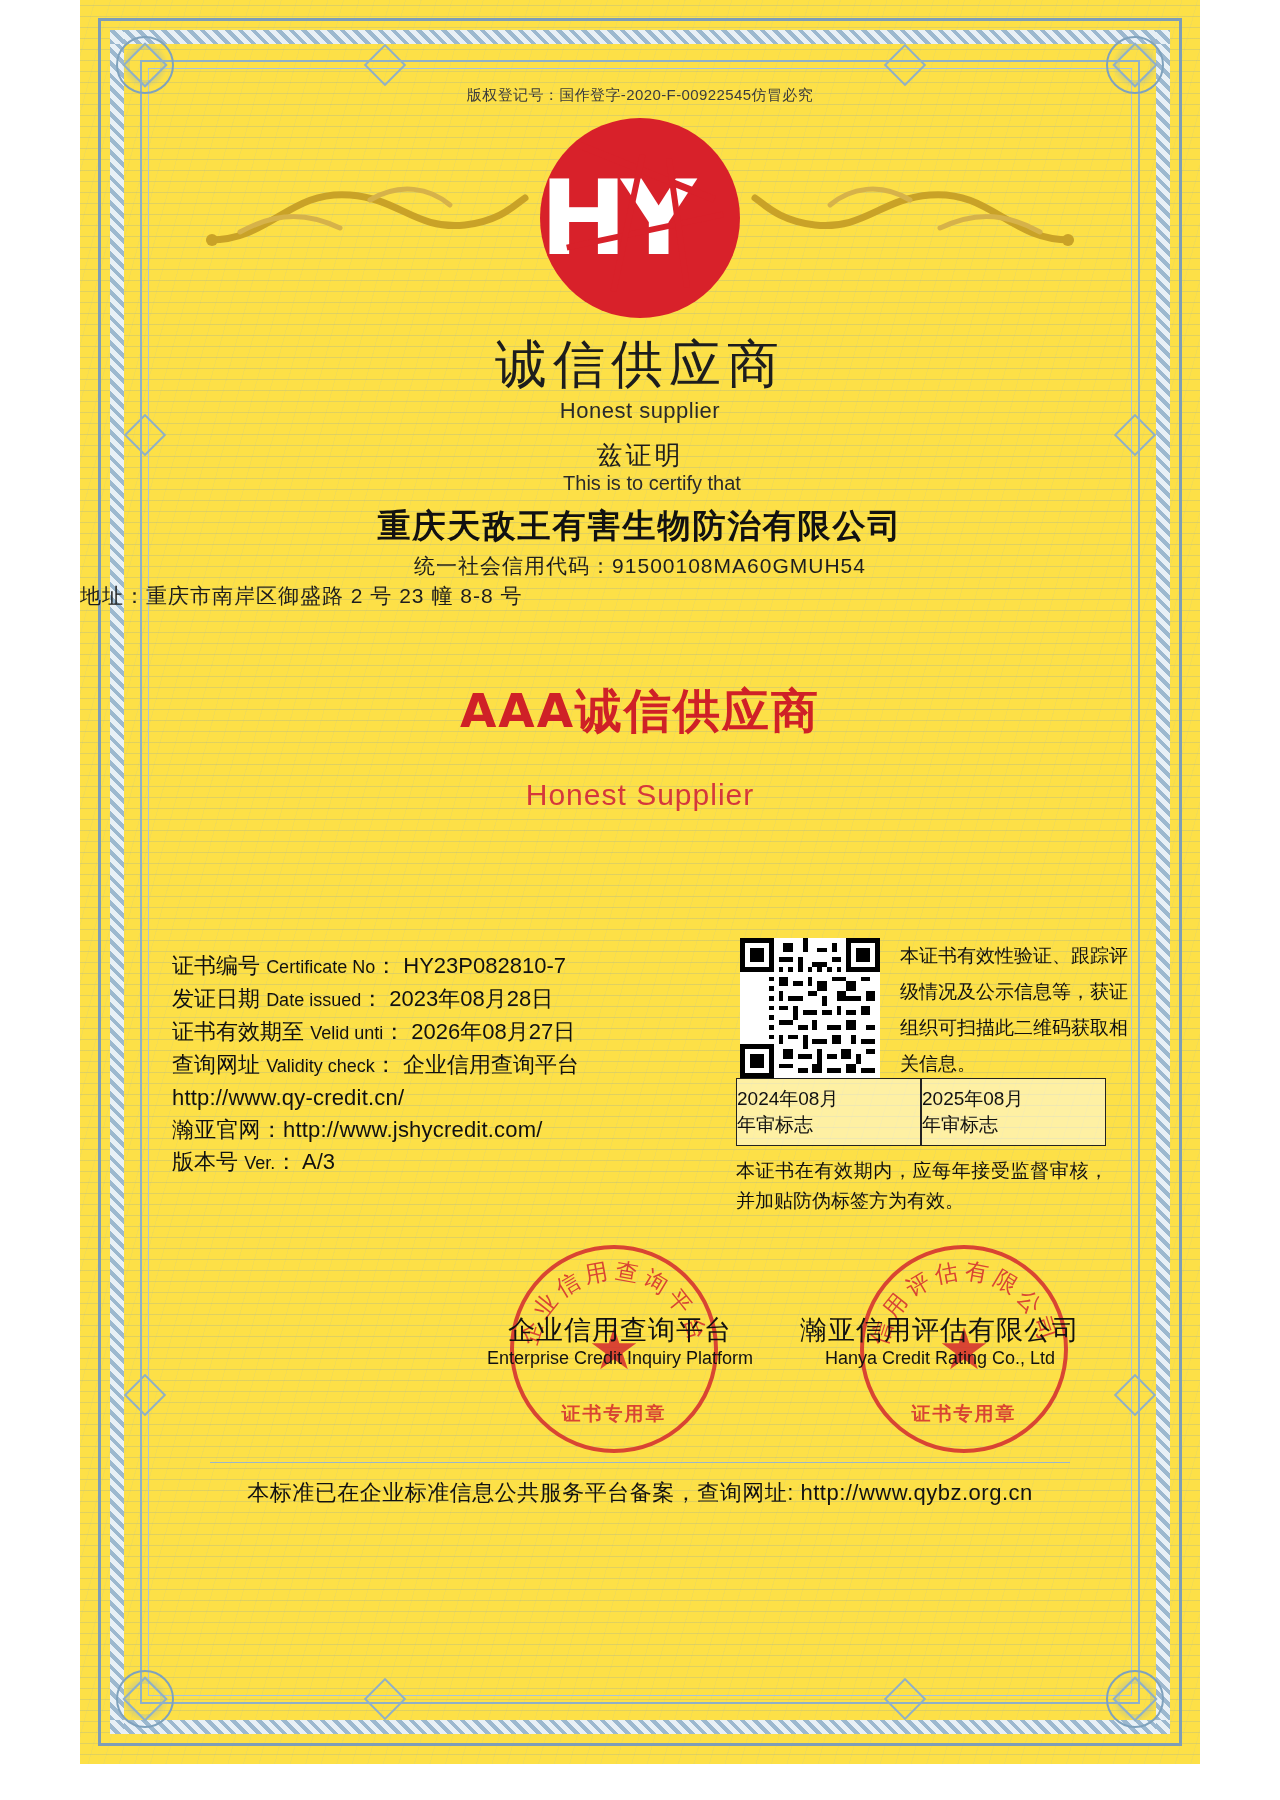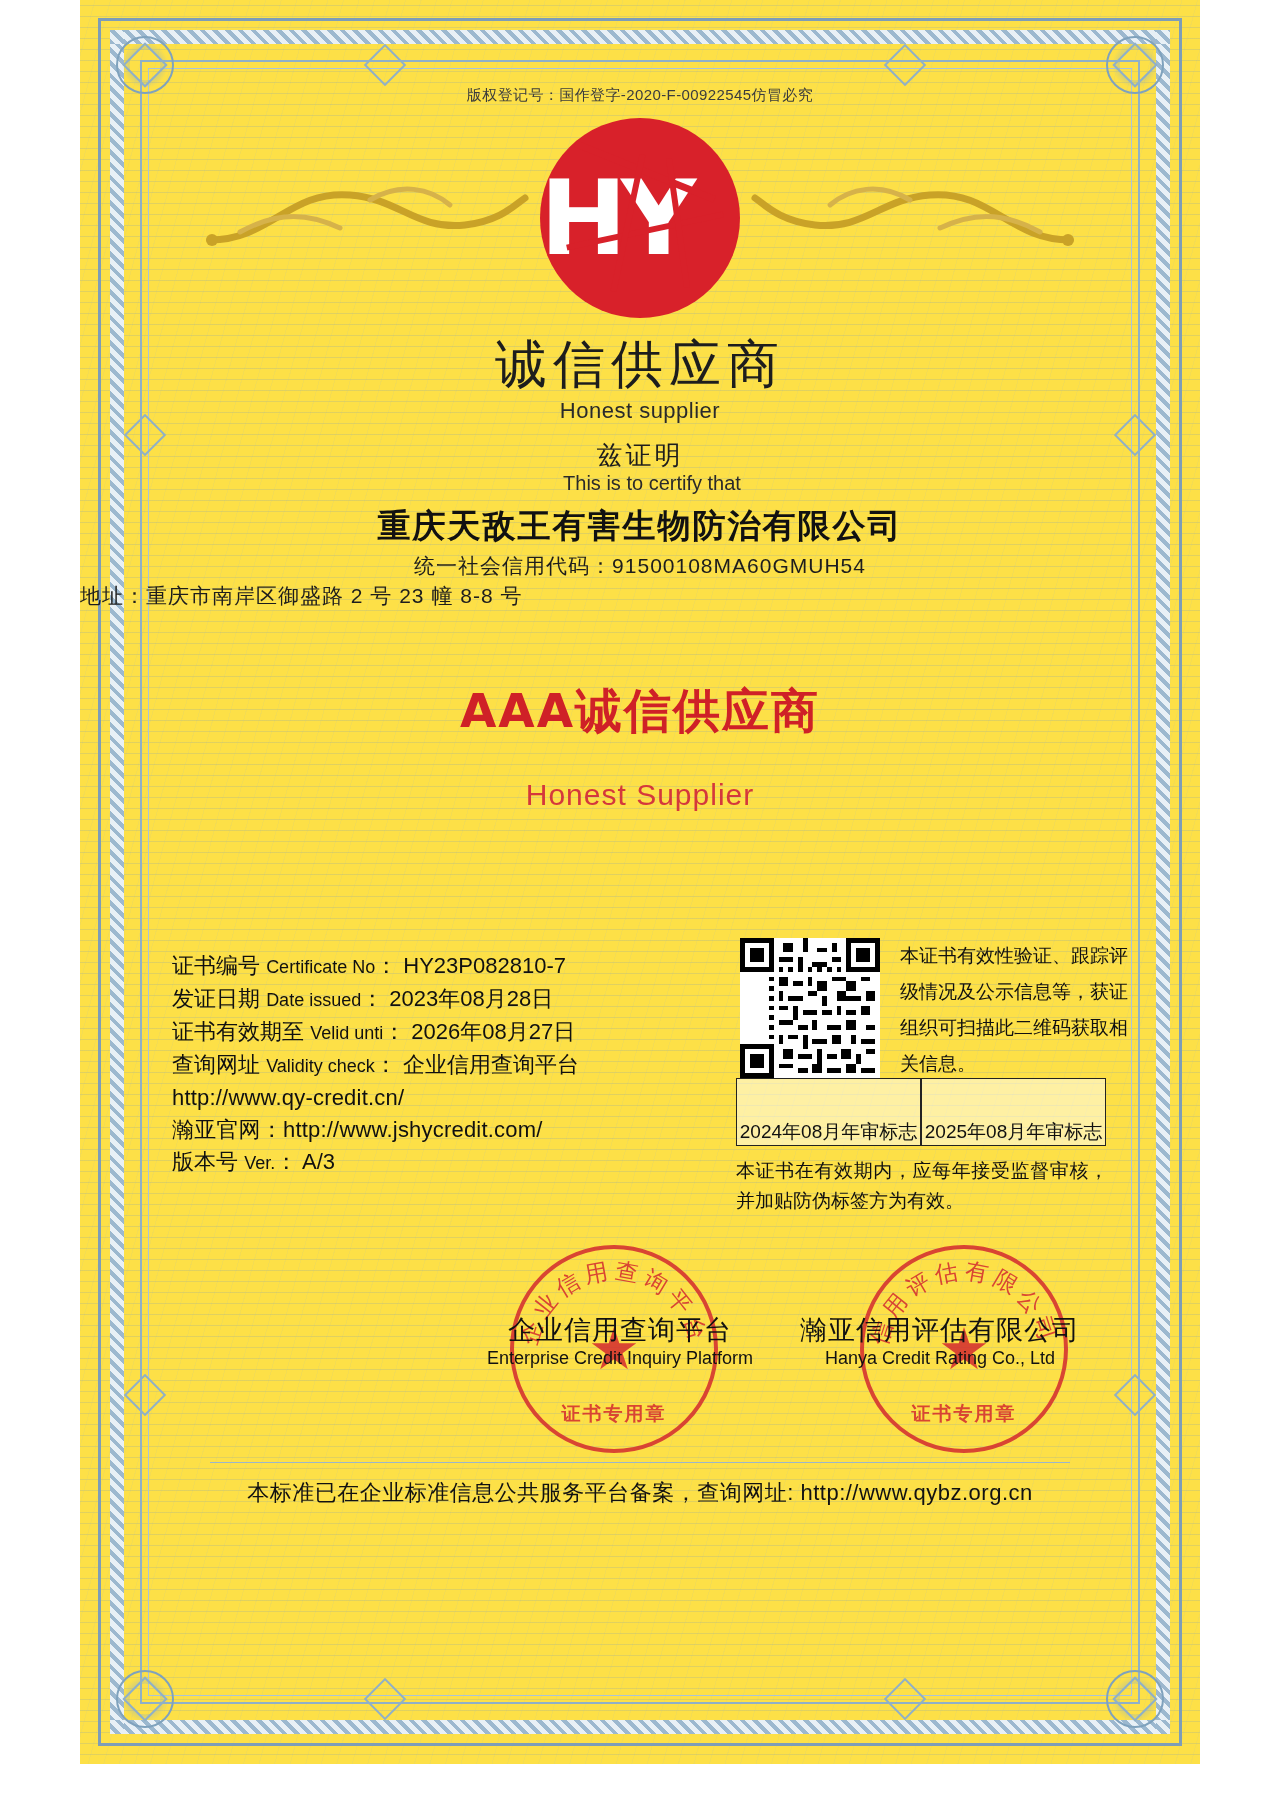--- a/index.html
+++ b/index.html
@@ -182,21 +182,21 @@
   .qr-note{
     position:absolute;left:812px;top:938px;width:232px;
     font-size:19px;line-height:36px;color:#101010;margin-left:8px;
   }
   .annual-boxes{
     position:absolute;left:656px;top:1078px;width:370px;
     display:flex;gap:0;
   }
   .annual-box{
     width:185px;height:66px;border:1px solid #222;
-    display:flex;flex-direction:row;align-items:flex-end;justify-content:center;
+    display:flex;flex-direction:column;align-items:flex-start;justify-content:center;
     font-size:19px;color:#101010;line-height:26px;background:rgba(255,255,255,.5);
   }
   .annual-note{
     position:absolute;left:656px;top:1156px;width:372px;
     font-size:19px;line-height:30px;color:#101010;text-align:justify;
   }
   
   .seal-area{position:absolute;top:1245px;left:0;width:100%;height:200px;}
   .seal{
     position:absolute;width:200px;height:200px;border-radius:50%;

